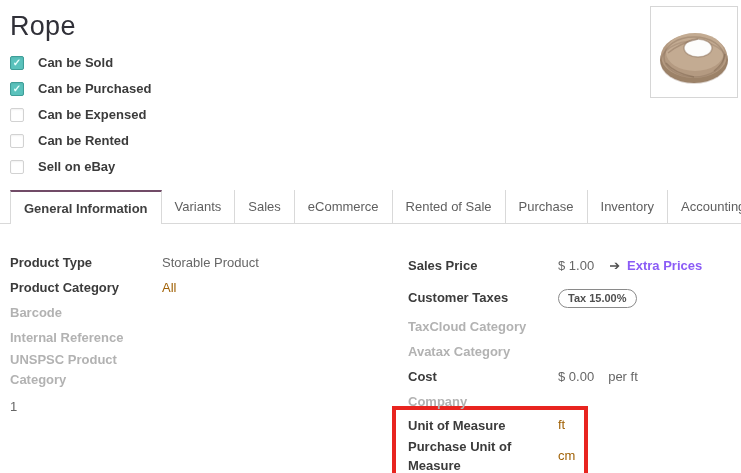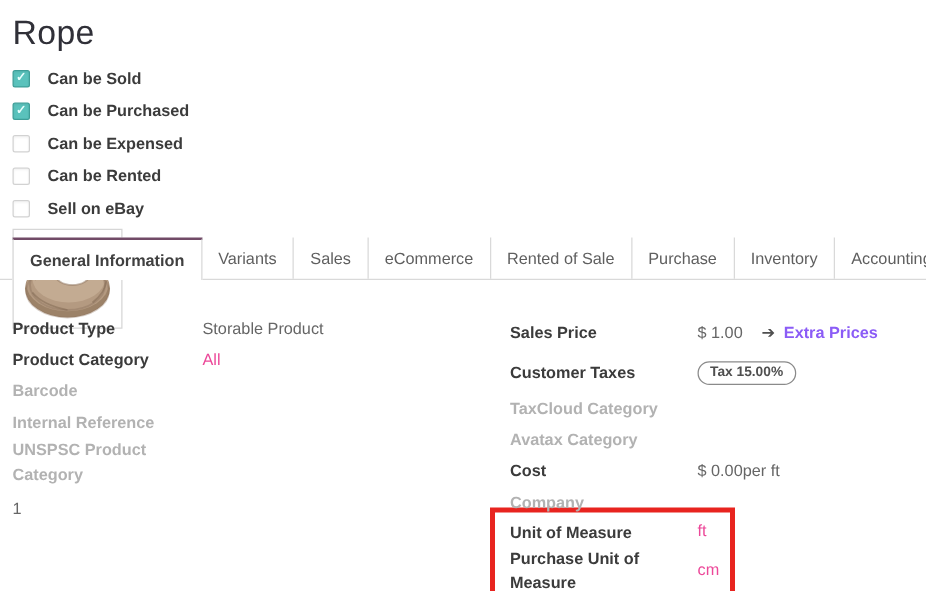--- a/index.html
+++ b/index.html
@@ -6,21 +6,21 @@
   html,body { background:#fff; }
   body {
     width:741px; height:473px; overflow:hidden;
     font-family:"Liberation Sans", sans-serif;
     font-size:13px; color:#666;
   }
   .page { position:relative; width:741px; height:473px; background:#fff; }
 
   
   .header { display:flex; justify-content:space-between; align-items:flex-start;
-            height:190px; padding:8px 3px 0 10px;flex-direction:column; }
+            height:190px; padding:8px 3px 0 10px; }
   .title { font-size:27px; font-weight:400; color:#303038; letter-spacing:.3px;
            margin:2px 0 13px 0; line-height:32px; }
   .cb-row { display:flex; align-items:center; margin-bottom:11px; }
   .cb { width:14px; height:14px; border:1px solid #d2d2d2; border-radius:2px;
         background:#fff; display:inline-flex; align-items:center; justify-content:center;
         margin-right:14px; flex:0 0 14px; cursor:pointer;
         box-shadow:inset 0 1px 2px rgba(0,0,0,.06); }
   .cb .tick { display:none; color:#e9fffd; font-size:10px; line-height:1; font-weight:700; }
   .cb.checked { background:#5ac2bc; border-color:#3e9e98; }
   .cb.checked .tick { display:block; }
@@ -44,22 +44,22 @@
   .col-left  { width:398px; }
   .col-right { width:333px; }
   .frow { display:flex; align-items:center; min-height:25px; }
   .frow.tall { min-height:32px; }
   .frow.unspsc { margin-bottom:4px; }
   .flabel { font-weight:700; color:#3b3b3b; line-height:20px; padding-right:10px; }
   .col-left  .flabel { width:152px; flex:0 0 152px; }
   .col-right .flabel { width:150px; flex:0 0 150px; }
   .flabel.muted { color:#b2b2b2; }
   .fvalue { color:#666; line-height:20px; }
-  .fvalue.link { color:#ec4899; cursor:pointer; }
-  .suffix { margin-left:0; color:#666; }
+  .fvalue.link { color:#a16207; cursor:pointer; }
+  .suffix { margin-left:14px; color:#666; }
   .arrow-icon { color:#4f4f4f; margin:0 7px 0 15px; font-size:13px; line-height:20px; }
   .extra-link { color:#8b5cf6; font-weight:700; cursor:pointer; line-height:20px; }
   .badge { display:inline-block; border:1px solid #8a8a8a; border-radius:11px;
            padding:0 9px; line-height:17px; color:#4f4f4f; font-weight:700;
            font-size:11px; cursor:pointer; }
 
   
   .highlight-box { border:4px solid #e8241f; width:196px; margin-left:-16px;
                    margin-top:-8px; padding:3px 8px 1px 12px; }
   .highlight-box .frow { min-height:24px; }

